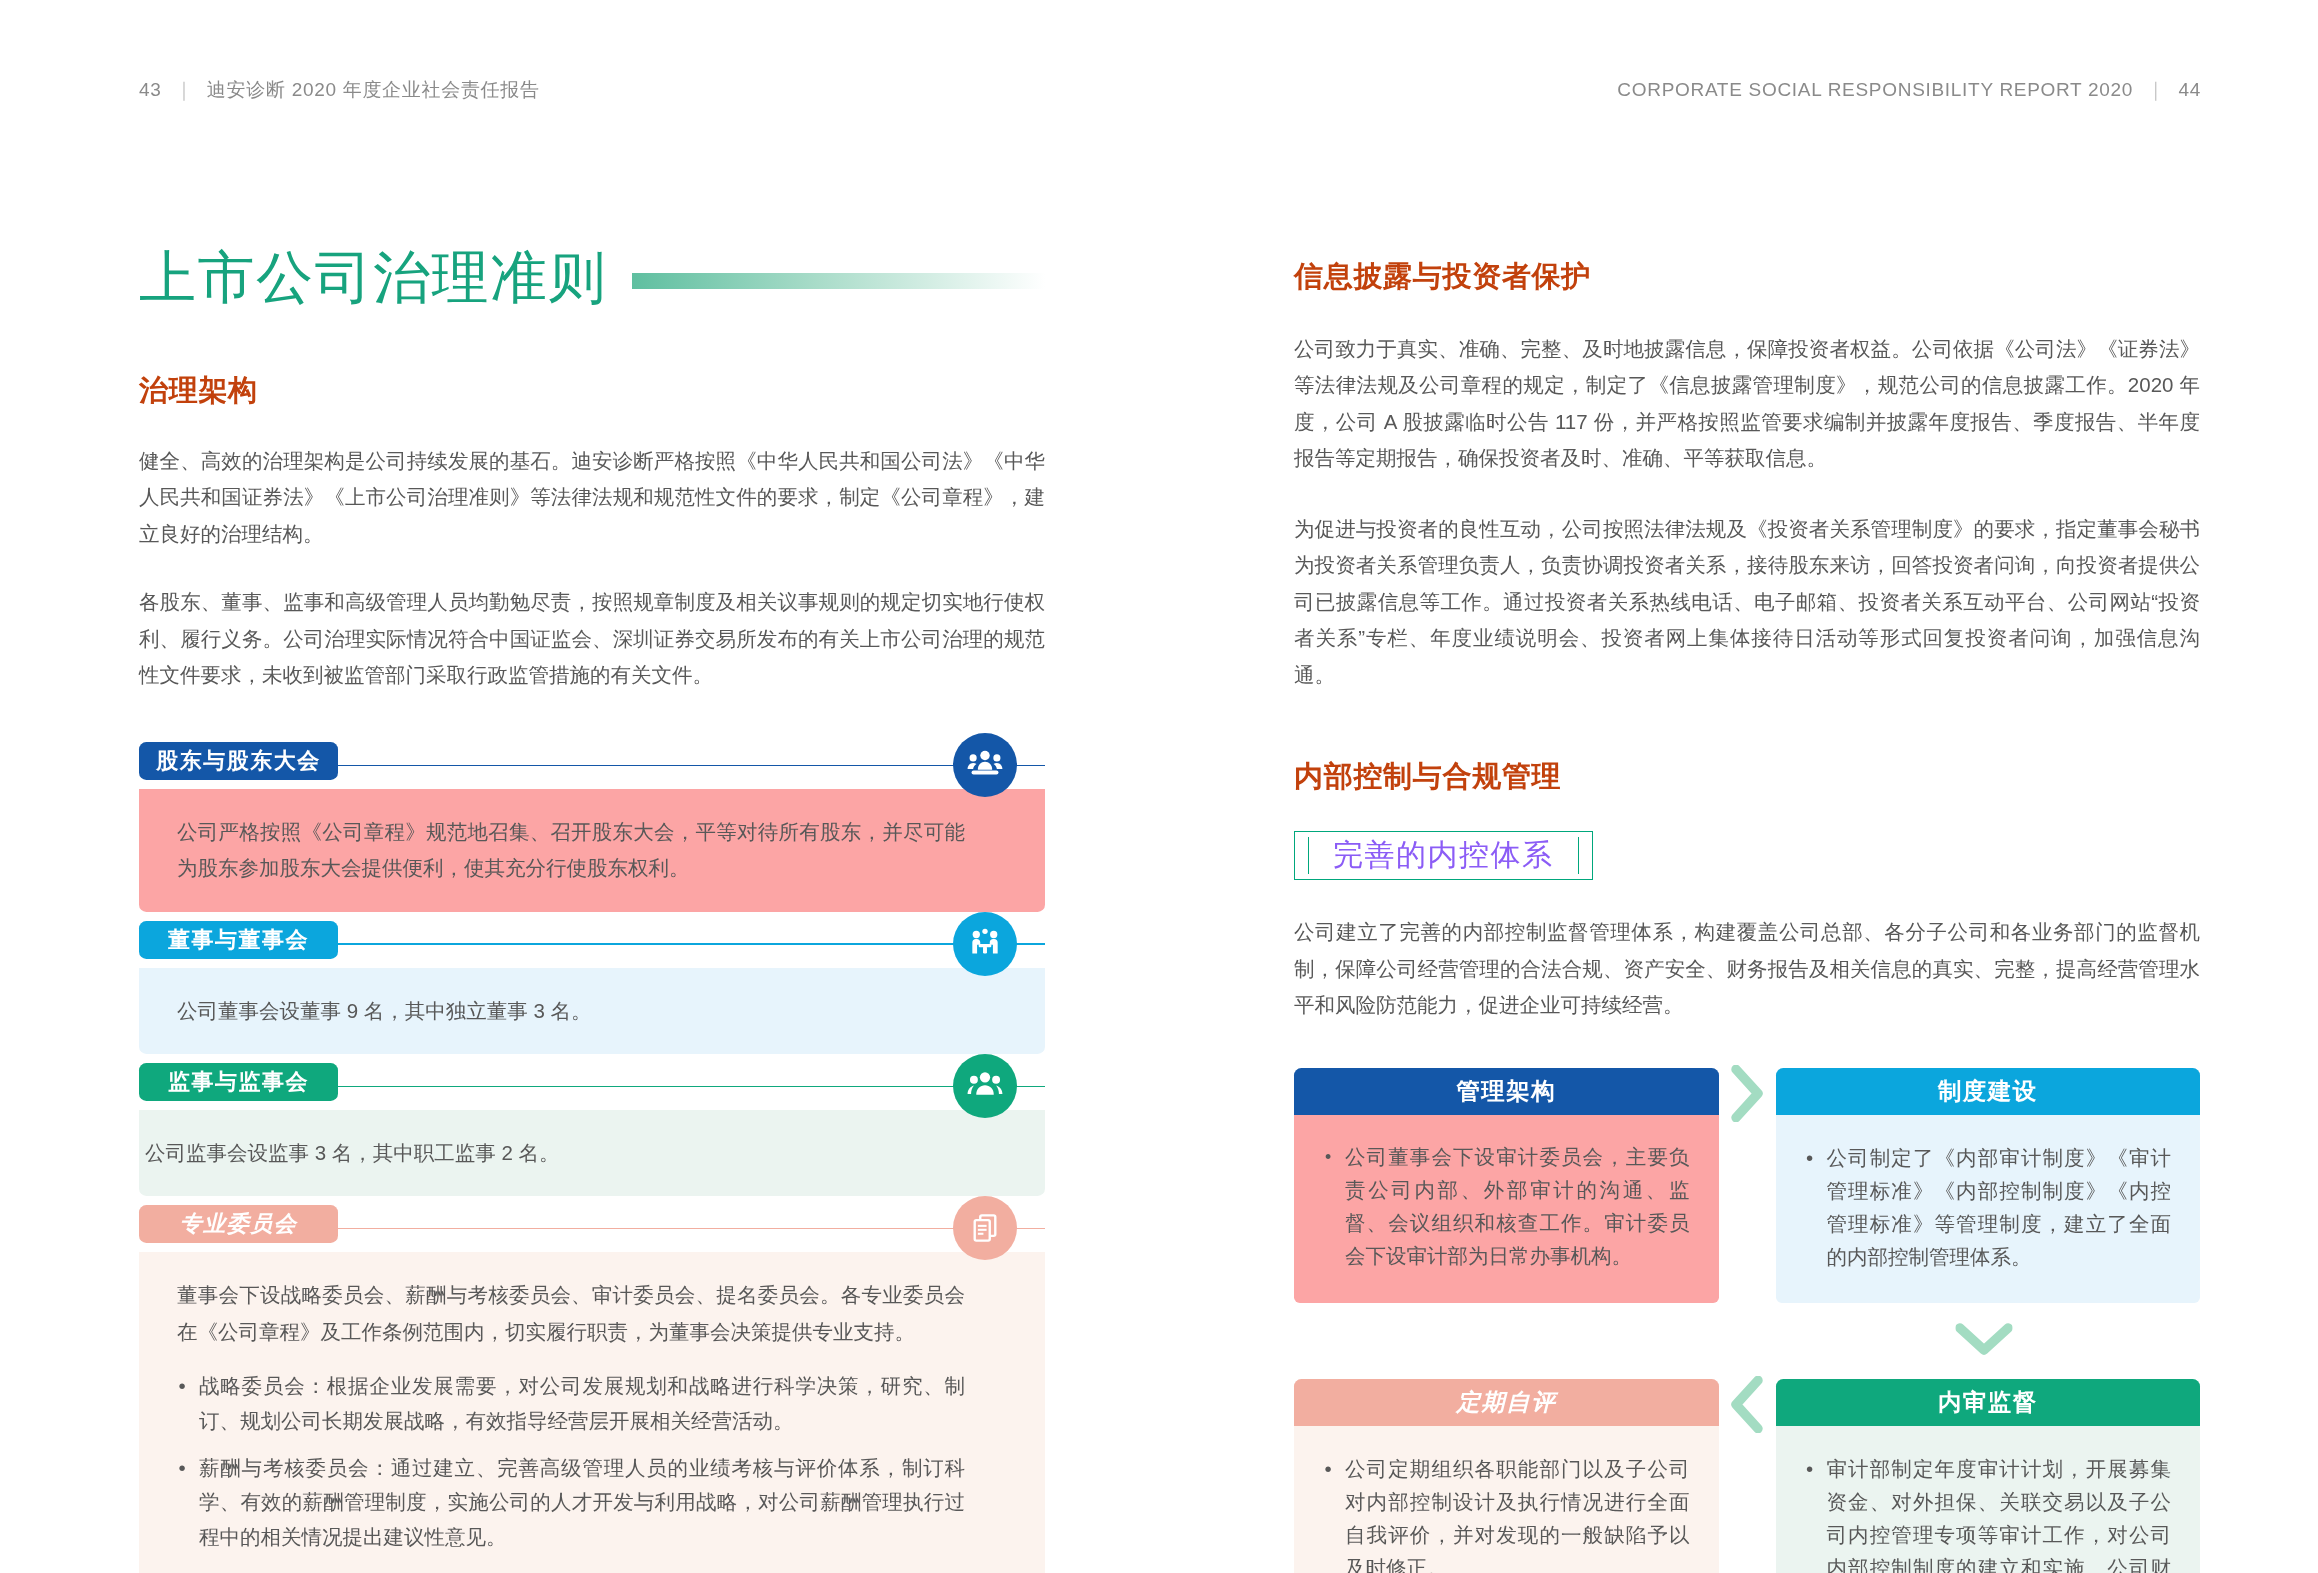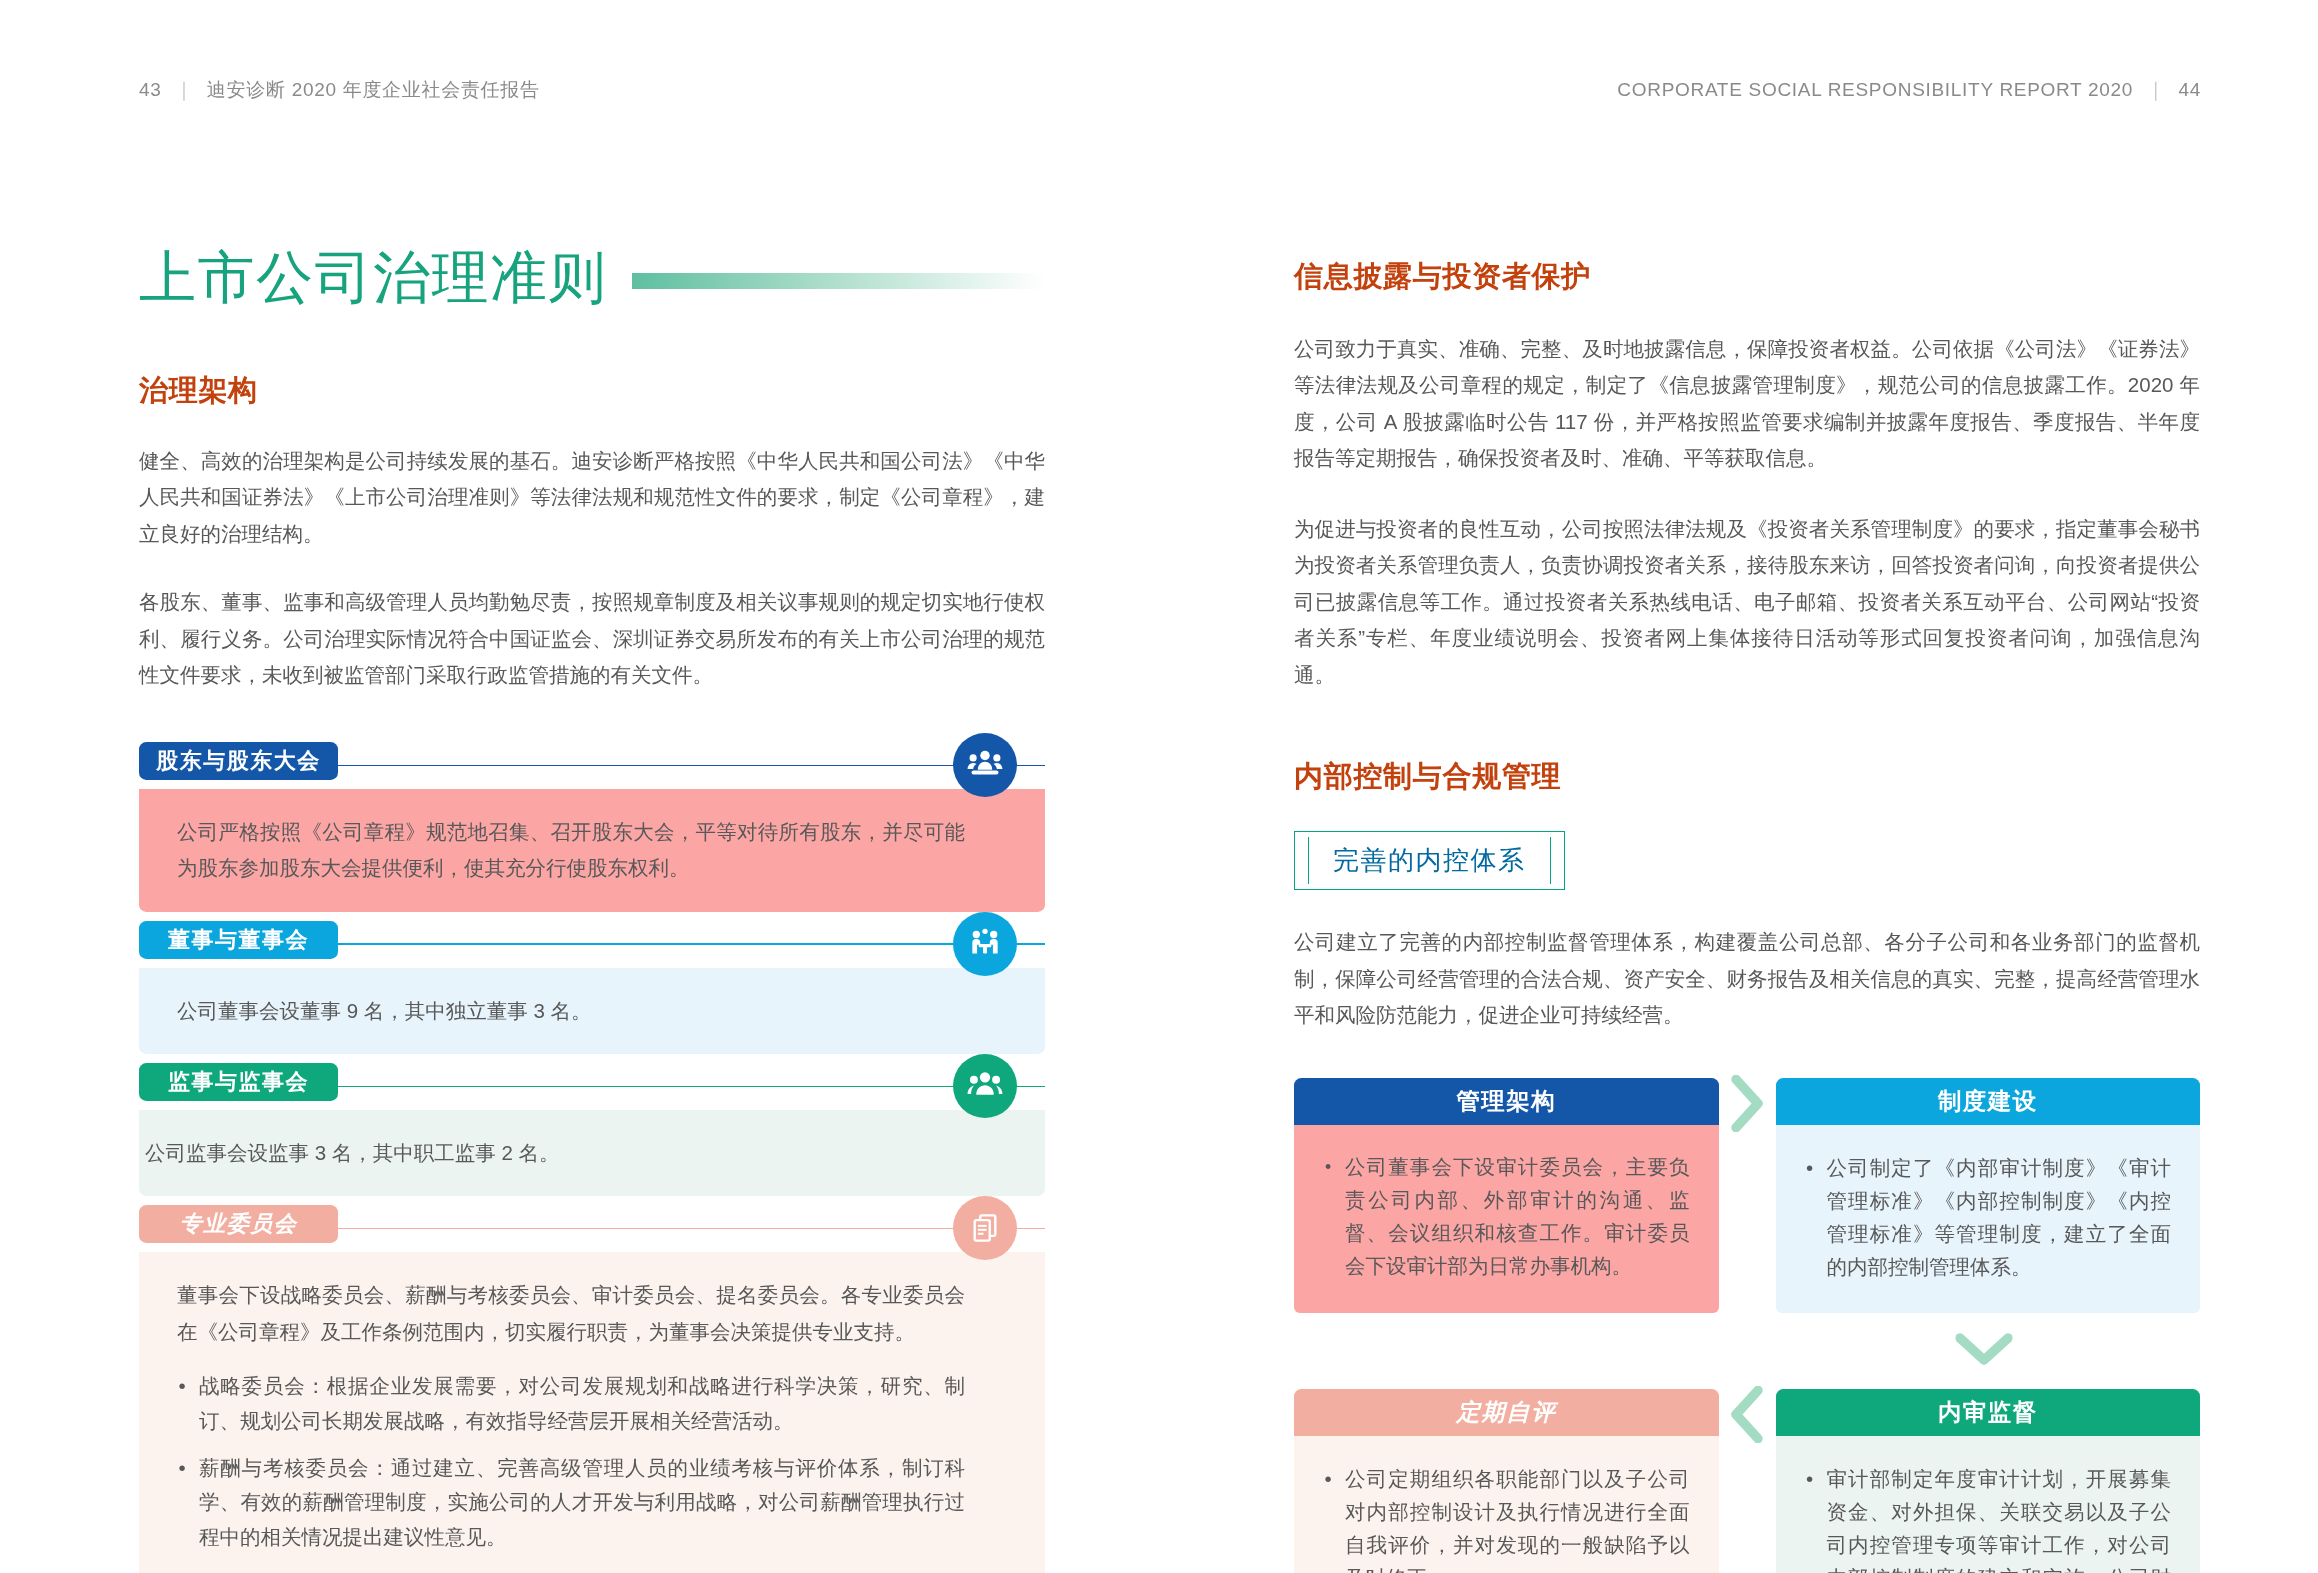--- a/index.html
+++ b/index.html
@@ -47,21 +47,21 @@
   .r-green {background:#0fa87d;}
   .r-salmon{background:#f2aea0;}
   ul.bullets{list-style:none;margin:19px 0 0 0;padding:0;}
   ul.bullets li{position:relative;padding-left:22px;margin-top:11.7px;font-size:20.5px;line-height:1.7;text-align:justify;}
   ul.bullets li::before{content:"•";position:absolute;left:1.5px;top:0;color:#585858;}
   
   .col-right .h2-first{margin-top:257px;}
   .col-right .para{margin-top:34px;}
   .h2-mid{margin-top:64px;}
   .badge{display:inline-block;position:relative;margin-top:34px;border:1.5px solid #00a77c;
-         padding:11px 38px;font-size:26px;color:#0369a1;letter-spacing:1.5px;}
+         padding:3px 38px;font-size:30px;color:#8b5cf6;letter-spacing:1.5px;}
   .badge::after{content:"";position:absolute;top:5.1px;bottom:5.1px;left:13px;right:13px;
                 border-left:1.5px solid #00a77c;border-right:1.5px solid #00a77c;}
   
   .ic-grid{margin-top:44px;}
   .ic-row{display:grid;grid-template-columns:1fr 1fr;column-gap:57px;position:relative;align-items:stretch;}
   .ibox{display:flex;flex-direction:column;}
   .ibox-head{height:47px;border-radius:7.3px 7.3px 0 0;display:flex;align-items:center;justify-content:center;
              color:#ffffff;font-size:23.4px;font-weight:bold;letter-spacing:1.5px;}
   .ibox-body{flex:1;border-radius:0 0 5.8px 5.8px;padding:26px 29px 29px 29px;}
   .ibox-body ul.bullets{margin-top:0;}

